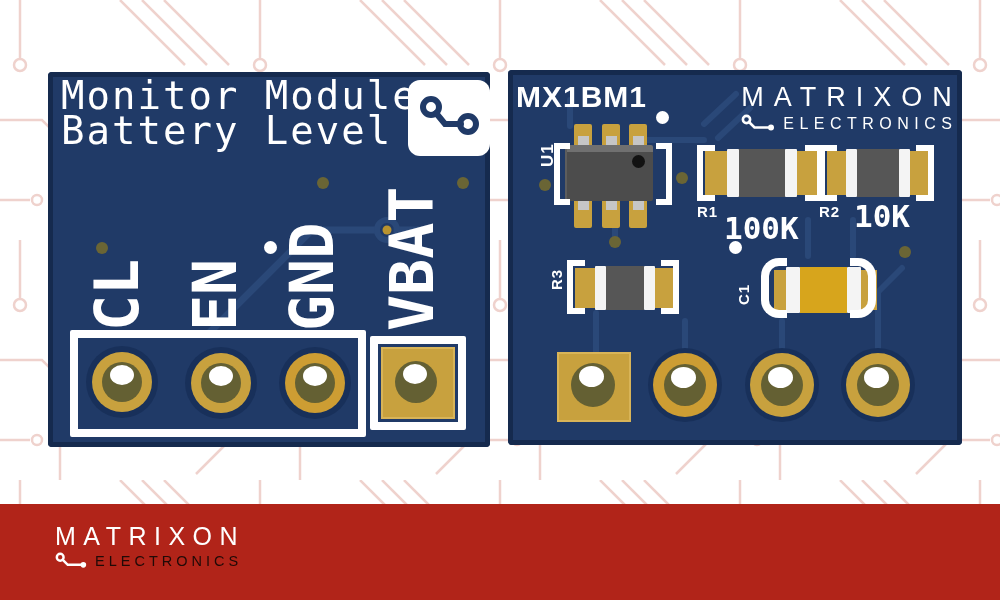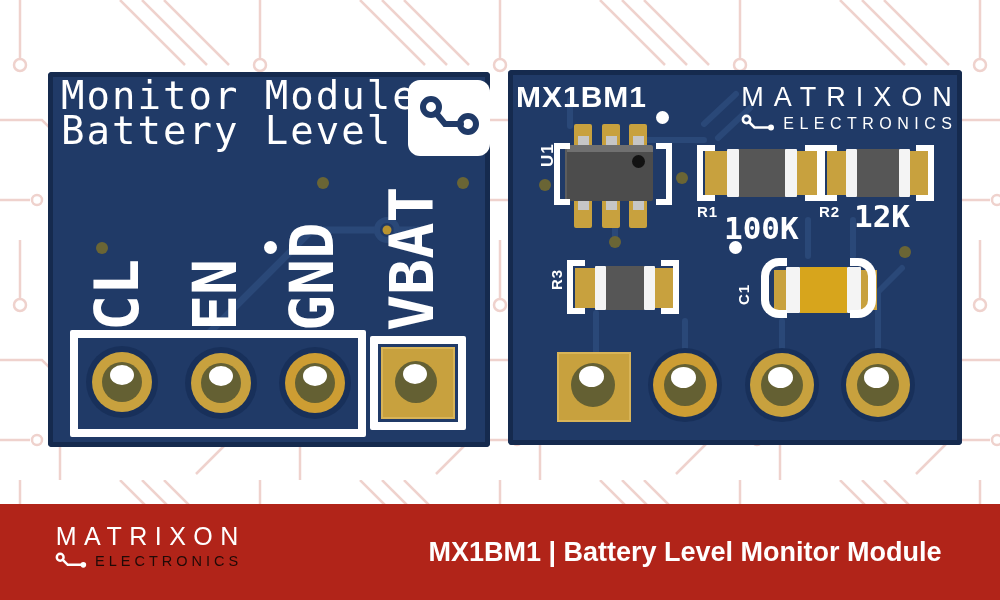--- a/index.html
+++ b/index.html
@@ -61,21 +61,21 @@
     font-weight:bold;font-size:31px;white-space:nowrap;}
 
   
   .ic-pad{position:absolute;width:18px;background:#c8a13e;border-radius:2px;}
   .ic-pin{position:absolute;width:11px;background:#c6c6c6;}
   .ic-body{position:absolute;background:#4c4c4c;border-top:7px solid #707070;
     border-left:2px solid #5d5d5d;border-radius:2px;}
   .pin1{position:absolute;width:13px;height:13px;border-radius:50%;background:#121212;}
 
   
-  .brand{display:flex;flex-direction:column;align-items:center;line-height:1;}
+  .brand{display:flex;flex-direction:column;align-items:flex-start;line-height:1;}
   .brand-top{font-size:27px;letter-spacing:10px;font-weight:400;white-space:nowrap;
     margin-right:-10px;}
   .brand-row{display:flex;align-items:center;gap:6px;margin-top:3px;}
   .brand-sub{font-size:16px;letter-spacing:5.5px;font-weight:400;white-space:nowrap;
     margin-right:-5.5px;}
 
   .part-no{position:absolute;left:8px;top:10px;color:#fff;font-weight:bold;
     font-size:30px;letter-spacing:1px;}
 
   
@@ -240,21 +240,21 @@
     <div class="val-label" style="left:216px;top:140px;">100K</div>
 
     <div class="smd-pad" style="left:319px;top:81px;width:21px;height:44px;"></div>
     <div class="smd-pad" style="left:400px;top:81px;width:20px;height:44px;"></div>
     <div class="res-body" style="left:349px;top:79px;width:42px;height:48px;"></div>
     <div class="smd-end" style="left:338px;top:79px;width:11px;height:48px;"></div>
     <div class="smd-end" style="left:391px;top:79px;width:11px;height:48px;"></div>
     <div class="brk brk-l" style="left:311px;top:75px;width:12px;height:44px;"></div>
     <div class="brk brk-r" style="left:408px;top:75px;width:12px;height:44px;"></div>
     <div class="ref-label" style="left:311px;top:133px;">R2</div>
-    <div class="val-label" style="left:346px;top:128px;">12K</div>
+    <div class="val-label" style="left:346px;top:128px;">10K</div>
 
     <div class="smd-pad" style="left:67px;top:198px;width:22px;height:40px;"></div>
     <div class="smd-pad" style="left:147px;top:198px;width:18px;height:40px;"></div>
     <div class="res-body" style="left:98px;top:196px;width:38px;height:44px;"></div>
     <div class="smd-end" style="left:87px;top:196px;width:11px;height:44px;"></div>
     <div class="smd-end" style="left:136px;top:196px;width:11px;height:44px;"></div>
     <div class="brk brk-l" style="left:59px;top:190px;width:12px;height:42px;"></div>
     <div class="brk brk-r" style="left:153px;top:190px;width:12px;height:42px;"></div>
     <div class="ref-label ref-rot" style="left:40px;top:220px;">R3</div>
 
@@ -301,16 +301,15 @@
         <svg width="34" height="19" viewBox="0 0 36 20">
           <g fill="none" stroke="#ffffff" stroke-width="2.6" stroke-linecap="round">
             <circle cx="5.5" cy="5.5" r="3.6"></circle>
             <path d="M8 8 L13.5 13.5 H27"></path>
           </g>
           <circle cx="30" cy="13.5" r="3" fill="#ffffff"></circle>
         </svg>
         <div class="brand-sub">ELECTRONICS</div>
       </div>
     </div>
-    <div class="banner-title">MX1BM1 | Battery Level Monitor Module</div>
   </div>
 
 </div>
 
 </body></html>

